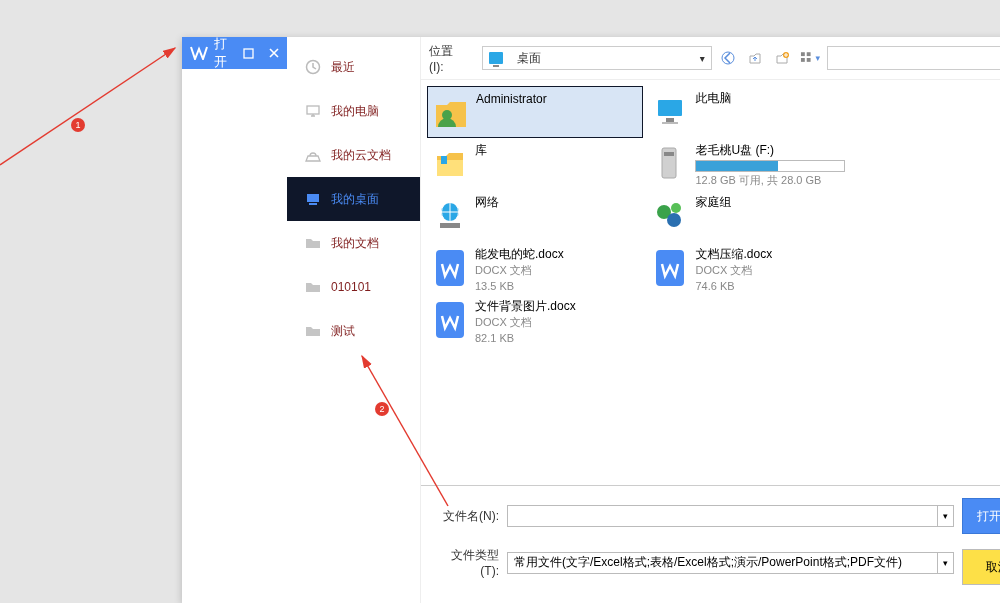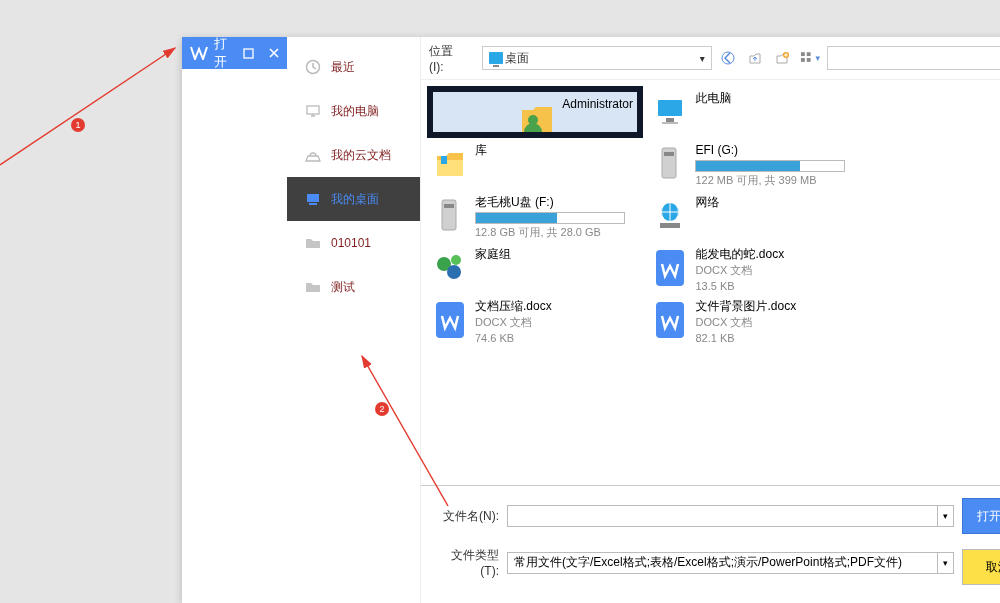--- a/index.html
+++ b/index.html
@@ -19,41 +19,41 @@
     height: 32px; display: flex; align-items: center;
     padding-left: 8px; font-size: 13px;
   }
   .titlebar .logo { width: 18px; height: 14px; margin-right: 6px; display: inline-block; }
   .titlebar .spacer { flex: 1; }
   .titlebar .winbtn { width: 30px; height: 32px; display: flex; align-items: center; justify-content: center; cursor: pointer; font-size: 13px; }
 
   .body { flex: 1; display: flex; min-height: 0; }
   .sidebar { width: 134px; background: #fff; border-right: 1px solid #eee; padding-top: 8px; }
   .side-item { display: flex; align-items: center; height: 44px; padding-left: 18px; font-size: 12px; color: #7f1d1d; cursor: pointer; gap: 10px; }
-  .side-item.active { background: #404040; color: #4a8bf4; }
+  .side-item.active { background: #0f172a; color: #4a8bf4; }
   .side-ico { width: 16px; height: 16px; display: flex; align-items: center; justify-content: center; }
 
   .main { flex: 1; display: flex; flex-direction: column; min-width: 0; }
   .toolbar {
     height: 42px; display: flex; align-items: center; padding: 0 8px; gap: 6px; font-size: 12px; color: #333;
   }
   .loc-label { margin-right: 10px; color: #333; }
-  .loc-select { display: flex; align-items: center; border: 1px solid #ccc; height: 24px; width: 240px; padding: 0 6px; font-size: 12px; gap: 2px; background: #fff; position: relative;}
+  .loc-select { display: flex; align-items: center; border: 1px solid #ccc; height: 24px; width: 240px; padding: 0 6px; font-size: 12px; gap: 14px; background: #fff; position: relative;}
   .loc-select .mon { width: 14px; height: 12px; background: #2aa7e6; display: inline-block; position: relative; border-radius: 1px;}
   .loc-select .mon::after { content:""; position:absolute; bottom:-3px; left:4px; width:6px; height:2px; background:#888;}
   .loc-select .caret { margin-left: auto; font-size: 10px; color: #333;}
   .tool-ico { width: 22px; height: 22px; display: flex; align-items: center; justify-content: center; border: 1px solid transparent; cursor: pointer; color:#5a8edc;}
   .viewgrid .caret{ font-size:9px; margin-left:2px;}
   .search { margin-left: auto; display: flex; align-items: center; border: 1px solid #ccc; height: 24px; width: 220px; padding: 0 6px; font-size: 12px; }
   .search input { border: 0; outline: 0; flex: 1; font-size: 12px; }
   .search .sico { color: #888; font-size: 14px; }
 
   .filegrid { flex: 1; border-top: 1px solid #eee; padding: 6px; overflow: auto; position: relative; }
   .tile { display: inline-flex; align-items: flex-start; width: 216px; height: 52px; padding: 4px; vertical-align: top; }
-  .tile.selected { background: #d8e5f5; border:6px solid #0f172a;justify-content:flex-end;}
+  .tile.selected { background: #d8e5f5; border:1px solid #0f172a;}
   .tile .ticon { width: 38px; height: 44px; display: flex; align-items: center; justify-content: center; margin-right: 6px; flex-shrink:0;}
   .tile .tinfo { font-size: 12px; line-height: 16px; color: #333; overflow:hidden;}
   .tile .tname { color: #000; white-space: nowrap; overflow: hidden; text-overflow: ellipsis; }
   .tile .tsub { color: #888; font-size: 11px; }
   .tile .bar { margin-top:2px; width: 150px; height: 12px; border: 1px solid #bbb; position: relative; background: #fff; }
   .tile .bar .fill { position: absolute; left: 0; top: 0; bottom: 0; background: #3aa1d9; }
 
   .bottombar { border-top: 1px solid #ccc; padding: 12px 12px; font-size: 12px; }
   .brow { display: flex; align-items: center; gap: 8px; margin-bottom: 6px; }
   .brow label { width: 66px; text-align: right; color: #333; }
@@ -129,20 +129,28 @@
             </svg>
         </span>
         <span>我的桌面</span>
       </div>
       <div class="side-item">
         <span class="side-ico">
           <svg width="16" height="16" viewBox="0 0 16 16">
               <path d="M1 4 H6 L8 6 H15 V13 H1 Z" fill="#c5c5c5"></path>
             </svg>
         </span>
+        <span>我的文档</span>
+      </div>
+      <div class="side-item">
+        <span class="side-ico">
+          <svg width="16" height="16" viewBox="0 0 16 16">
+              <path d="M1 4 H6 L8 6 H15 V13 H1 Z" fill="#c5c5c5"></path>
+            </svg>
+        </span>
         <span>010101</span>
       </div>
       <div class="side-item">
         <span class="side-ico">
           <svg width="16" height="16" viewBox="0 0 16 16">
               <path d="M1 4 H6 L8 6 H15 V13 H1 Z" fill="#c5c5c5"></path>
             </svg>
         </span>
         <span>测试</span>
       </div>
@@ -229,35 +237,20 @@
                 <path d="M5 10 H14 L17 7 H31 V30 H5 Z" fill="#f6c24a"></path>
                 <rect x="5" y="14" width="26" height="16" fill="#ffe07a"></rect>
                 <rect x="9" y="10" width="6" height="8" fill="#2aa7e6"></rect>
               </svg>
           </span>
           <div class="tinfo">
               <div class="tname">库</div>
             </div>
         </div>
 
-        <div class="tile">
-          <span class="ticon">
-            <svg width="36" height="40" viewBox="0 0 36 40">
-                <rect x="10" y="4" width="14" height="30" rx="2" fill="#d0d0d0" stroke="#aaa"></rect>
-                <rect x="12" y="8" width="10" height="4" fill="#888"></rect>
-              </svg>
-          </span>
-          <div class="tinfo">
-            <div class="tname">EFI (G:)</div>
-            <div class="bar">
-                <div class="fill" style="width:70%"></div>
-              </div>
-            <div class="tsub">122 MB 可用, 共 399 MB</div>
-          </div>
-        </div>
 
         <div class="tile">
           <span class="ticon">
             <svg width="36" height="40" viewBox="0 0 36 40">
                 <rect x="10" y="4" width="14" height="30" rx="2" fill="#d0d0d0" stroke="#aaa"></rect>
                 <rect x="12" y="8" width="10" height="4" fill="#888"></rect>
               </svg>
           </span>
           <div class="tinfo">
             <div class="tname">老毛桃U盘 (F:)</div>

